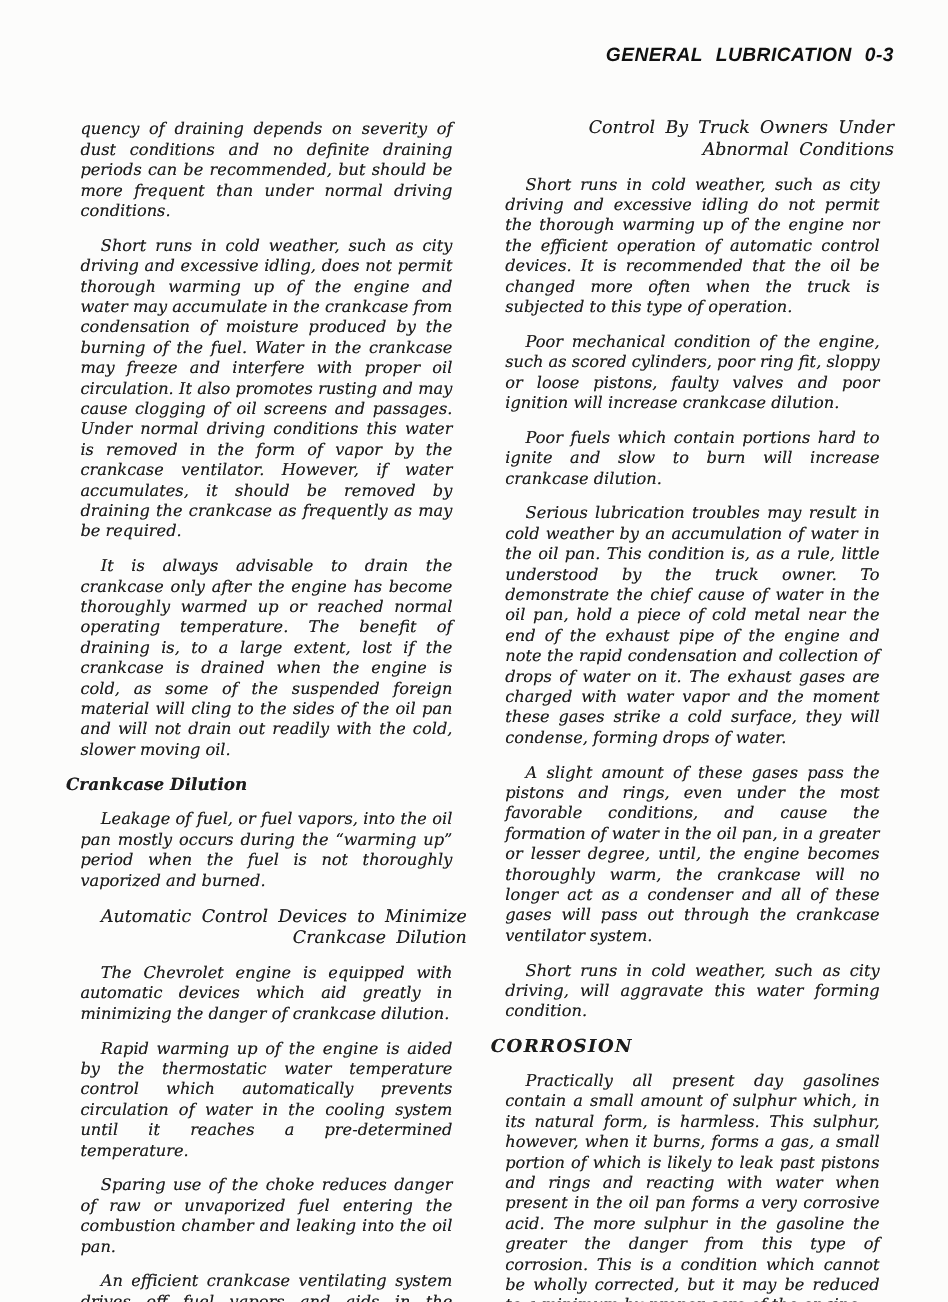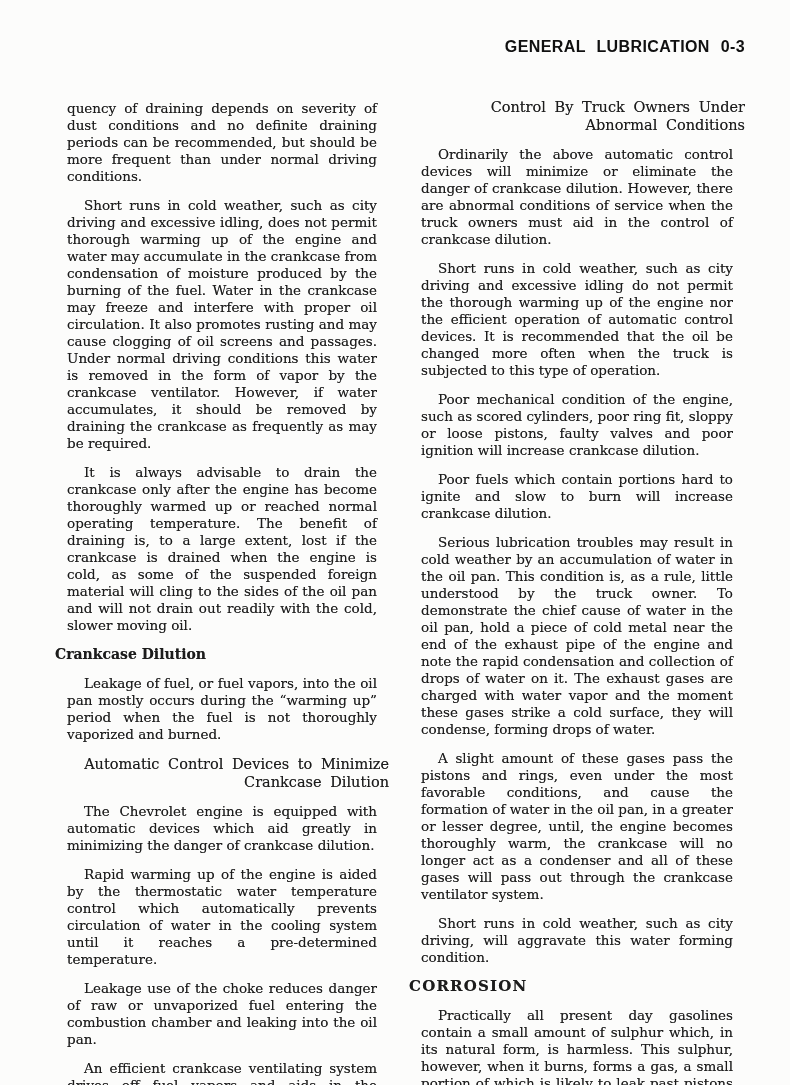--- a/index.html
+++ b/index.html
@@ -10,20 +10,21 @@
     font-family: "DejaVu Serif", serif;
     color: #1c1c1c;
     overflow: hidden;
   }
   .page {
     position: relative;
     width: 790px;
     height: 1085px;
     box-sizing: border-box;
     padding: 38px 45px 0 55px;
+    font-style: italic;
   }
   .running-head {
     text-align: right;
     font-family: "Liberation Sans", sans-serif;
     font-weight: bold;
     font-size: 16px;
     letter-spacing: 0.4px;
     word-spacing: 6px;
     color: #101010;
   }
@@ -83,28 +84,27 @@
     <div class="col col-left">
       <p class="noindent">quency of draining depends on severity of dust conditions and no definite draining periods can be recommended, but should be more frequent than under normal driving conditions.</p>
       <p>Short runs in cold weather, such as city driving and excessive idling, does not permit thorough warming up of the engine and water may accumulate in the crankcase from condensation of moisture produced by the burning of the fuel. Water in the crankcase may freeze and interfere with proper oil circulation. It also promotes rusting and may cause clogging of oil screens and passages. Under normal driving conditions this water is removed in the form of vapor by the crankcase ventilator. However, if water accumulates, it should be removed by draining the crankcase as frequently as may be required.</p>
       <p>It is always advisable to drain the crankcase only after the engine has become thoroughly warmed up or reached normal operating temperature. The benefit of draining is, to a large extent, lost if the crankcase is drained when the engine is cold, as some of the suspended foreign material will cling to the sides of the oil pan and will not drain out readily with the cold, slower moving oil.</p>
       <h3 class="subhead-bold">Crankcase Dilution</h3>
       <p>Leakage of fuel, or fuel vapors, into the oil pan mostly occurs during the “warming up” period when the fuel is not thoroughly vaporized and burned.</p>
       <h3 class="subhead-light">Automatic Control Devices to Minimize
 Crankcase Dilution</h3>
       <p>The Chevrolet engine is equipped with automatic devices which aid greatly in minimizing the danger of crankcase dilution.</p>
       <p>Rapid warming up of the engine is aided by the thermostatic water temperature control which automatically prevents circulation of water in the cooling system until it reaches a pre-determined temperature.</p>
-      <p>Leakage use of the choke reduces danger of raw or unvaporized fuel entering the combustion chamber and leaking into the oil pan.</p>
+      <p>Sparing use of the choke reduces danger of raw or unvaporized fuel entering the combustion chamber and leaking into the oil pan.</p>
       <p>An efficient crankcase ventilating system drives off fuel vapors and aids in the evaporization of the raw fuel and water which may find its way into the oil pan.</p>
     </div>
 
     <div class="col col-right">
       <h3 class="subhead-light">Control By Truck Owners Under
 Abnormal Conditions</h3>
-      <p>Ordinarily the above automatic control devices will minimize or eliminate the danger of crankcase dilution. However, there are abnormal conditions of service when the truck owners must aid in the control of crankcase dilution.</p>
       <p>Short runs in cold weather, such as city driving and excessive idling do not permit the thorough warming up of the engine nor the efficient operation of automatic control devices. It is recommended that the oil be changed more often when the truck is subjected to this type of operation.</p>
       <p>Poor mechanical condition of the engine, such as scored cylinders, poor ring fit, sloppy or loose pistons, faulty valves and poor ignition will increase crankcase dilution.</p>
       <p>Poor fuels which contain portions hard to ignite and slow to burn will increase crankcase dilution.</p>
       <p>Serious lubrication troubles may result in cold weather by an accumulation of water in the oil pan. This condition is, as a rule, little understood by the truck owner. To demonstrate the chief cause of water in the oil pan, hold a piece of cold metal near the end of the exhaust pipe of the engine and note the rapid condensation and collection of drops of water on it. The exhaust gases are charged with water vapor and the moment these gases strike a cold surface, they will condense, forming drops of water.</p>
       <p>A slight amount of these gases pass the pistons and rings, even under the most favorable conditions, and cause the formation of water in the oil pan, in a greater or lesser degree, until, the engine becomes thoroughly warm, the crankcase will no longer act as a condenser and all of these gases will pass out through the crankcase ventilator system.</p>
       <p>Short runs in cold weather, such as city driving, will aggravate this water forming condition.</p>
       <h2 class="section-head">CORROSION</h2>
       <p>Practically all present day gasolines contain a small amount of sulphur which, in its natural form, is harmless. This sulphur, however, when it burns, forms a gas, a small portion of which is likely to leak past pistons and rings and reacting with water when present in the oil pan forms a very corrosive acid. The more sulphur in the gasoline the greater the danger from this type of corrosion. This is a condition which cannot be wholly corrected, but it may be reduced to a minimum by proper care of the engine.</p>
 
     </div>

